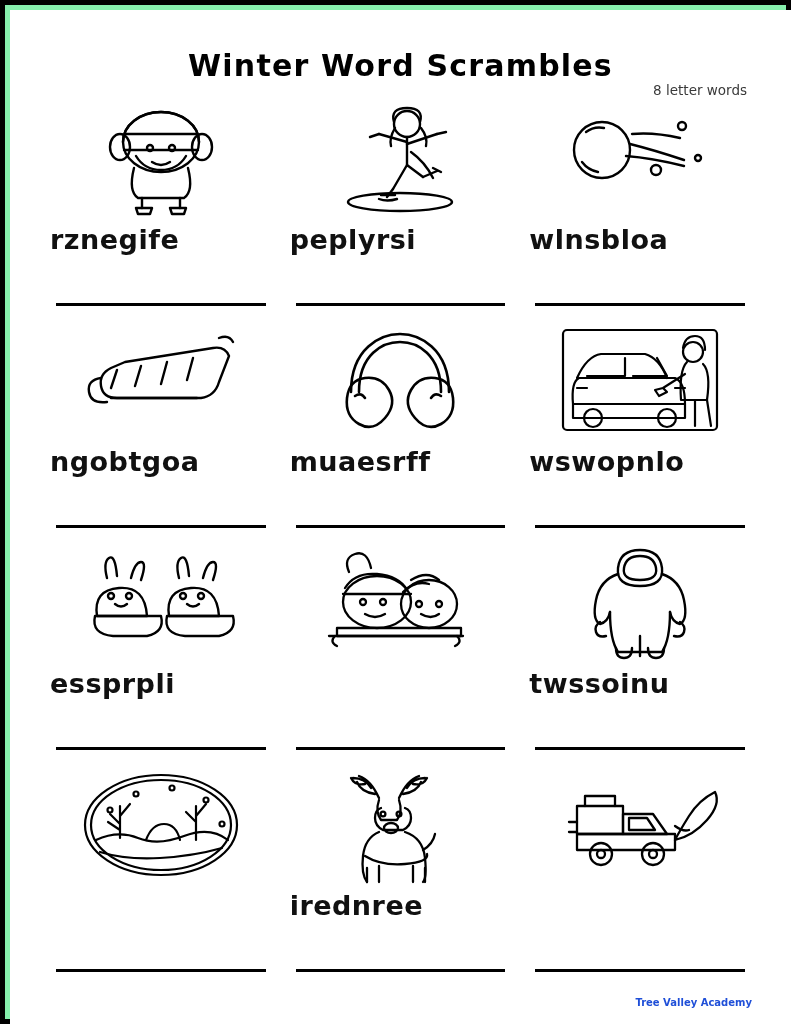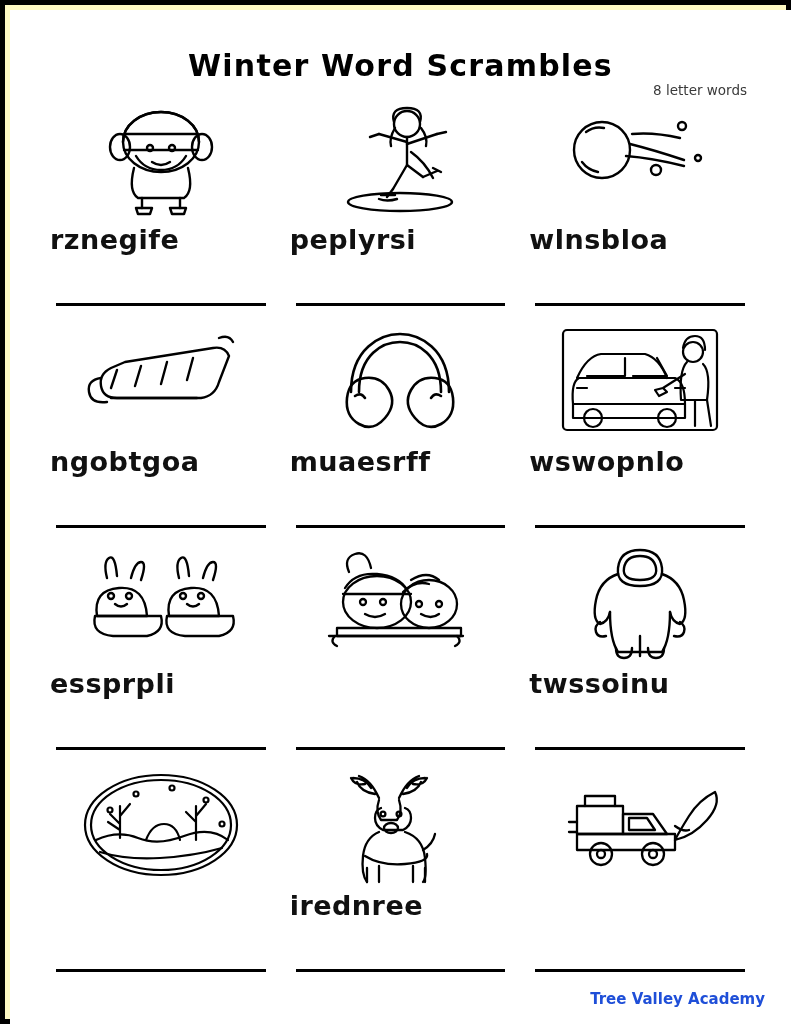--- a/index.html
+++ b/index.html
@@ -12,21 +12,21 @@
     height: 1024px;
     font-family: "DejaVu Sans", sans-serif;
     overflow: hidden;
   }
   .page {
     position: relative;
     width: 791px;
     height: 1024px;
     box-sizing: border-box;
     border: 5px solid #000;
-    background: #fef9c3;
+    background: #86efac;
   }
   .sheet {
     position: absolute;
     left: 5px; top: 5px;
     width: 781px;
     height: 1014px;
     background: #fff;
     box-sizing: border-box;
     padding: 30px 40px 10px 40px;
   }
@@ -89,24 +89,24 @@
   }
   .rule {
     position: absolute;
     bottom: 16px;
     left: 6px;
     right: 6px;
     border-bottom: 3px solid #000;
   }
   .footer {
     position: absolute;
-    right: 26px;
+    right: 39px;
     bottom: 16px;
     font-family: "DejaVu Sans", sans-serif;
-    font-size: 15px;
+    font-size: 10px;
     font-weight: bold;
     color: #1f4fd8;
   }
 </style>
 </head>
 <body>
 
 <div class="page">
   <div class="sheet">
 

